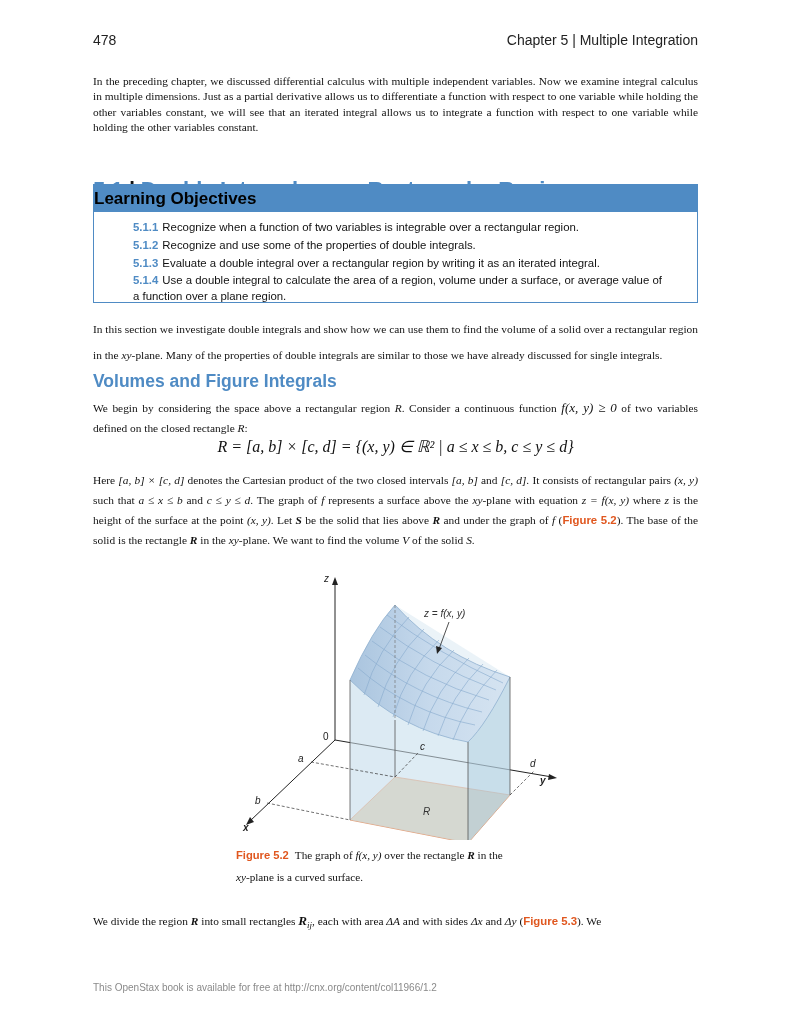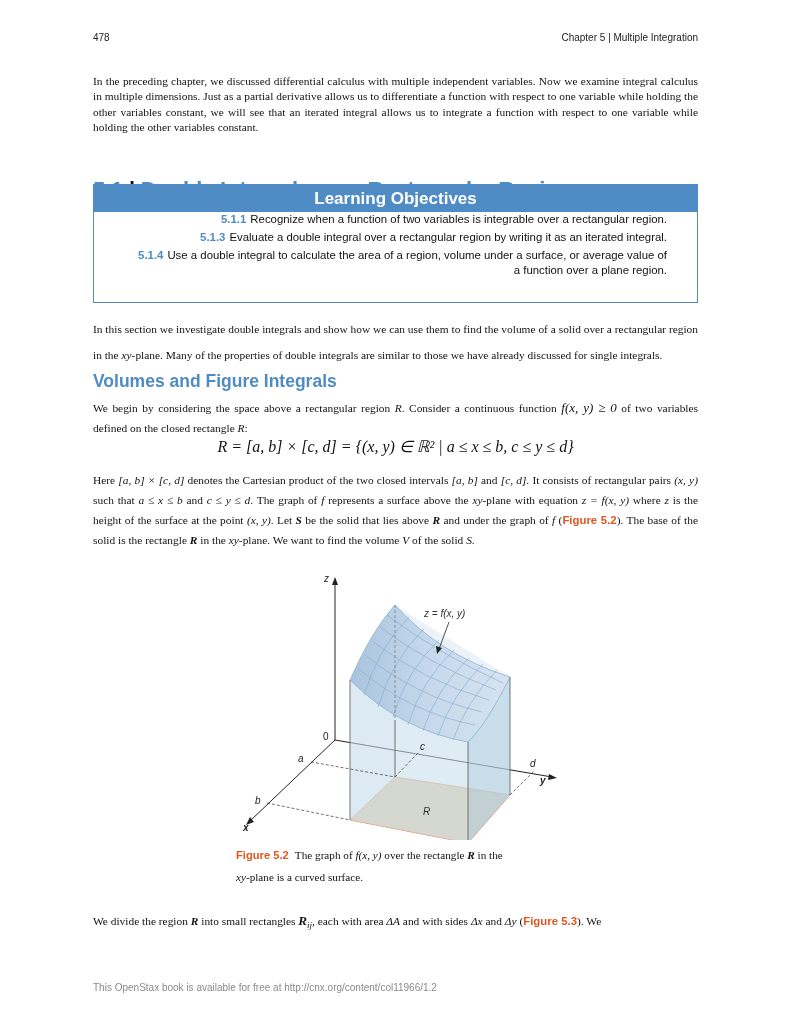--- a/index.html
+++ b/index.html
@@ -1,25 +1,25 @@
 <!DOCTYPE html>
 <html><head>
 <meta charset="utf-8">
 <style>
   html, body { margin:0; padding:0; background:#fff; }
   body { width:791px; height:1024px; position:relative; overflow:hidden; font-family:"Liberation Serif", serif; color:#111; }
   .abs { position:absolute; }
-  .hdr { font-family:"Liberation Sans", sans-serif; font-size:10px; color:#222; top:32px; }
+  .hdr { font-family:"Liberation Sans", sans-serif; font-size:14px; color:#222; top:32px; }
   .para { left:93px; width:605px; font-size:11.4px; line-height:15.3px; text-align:justify; }
   .para.loose { line-height:20px; }
   .sec-title { left:93px; top:145px; font-family:"Liberation Sans", sans-serif; font-weight:bold; font-size:22px; color:#4f8bc4; letter-spacing:-0.2px;margin-top:32px; }
   .sec-title .bar { color:#111; }
   .lo-box { left:93px; top:184px; width:603px; height:117px; border:1px solid #4f8bc4; }
-  .lo-head { height:27px; background:#4f8bc4; color:#ffffff; font-family:"Liberation Sans", sans-serif; font-weight:bold; font-size:17px; text-align:center; line-height:28px; }
-  .lo-list { padding:0 30px 0 39px; font-family:"Liberation Sans", sans-serif; font-size:11.4px; line-height:15.3px; color:#111;text-align:right; }
+  .lo-head { height:27px; background:#4f8bc4; color:#000000; font-family:"Liberation Sans", sans-serif; font-weight:bold; font-size:17px; text-align:left; line-height:28px; }
+  .lo-list { padding:8px 30px 0 39px; font-family:"Liberation Sans", sans-serif; font-size:11.4px; line-height:15.3px; color:#111; }
   .lo-item { margin-bottom:2.5px; }
   .lo-num { color:#4f8bc4; font-weight:bold; margin-right:4px; }
   .sub-title { left:93px; top:371px; font-family:"Liberation Sans", sans-serif; font-weight:bold; font-size:17.5px; color:#4f8bc4; }
   .m { font-style:italic; }
   .mb { font-style:italic; font-weight:bold; }
   .ref { color:#e0571f; font-family:"Liberation Sans", sans-serif; font-weight:bold; }
   .eq { left:93px; width:605px; top:437px; text-align:center; font-size:16px; font-style:italic; }
   .caption { left:236px; top:844px; width:310px; font-size:11.2px; line-height:22px; }
   .caption .lbl { color:#e0571f; font-family:"Liberation Sans", sans-serif; font-weight:bold; margin-right:6px; }
   .footer { left:93px; top:982px; font-family:"Liberation Sans", sans-serif; font-size:10px; color:#8a8a8a; }
@@ -37,20 +37,21 @@
 <div class="abs sec-title">
   <span>5.1</span>
   <span class="bar">|</span>
   <span>Double Integrals over Rectangular Regions</span>
 </div>
 
 <div class="abs lo-box">
   <div class="lo-head">Learning Objectives</div>
   <div class="lo-list">
     <div class="lo-item"><span class="lo-num">5.1.1</span><span>Recognize when a function of two variables is integrable over a rectangular region.</span></div>
+    <div class="lo-item"><span class="lo-num">5.1.2</span><span>Recognize and use some of the properties of double integrals.</span></div>
     <div class="lo-item"><span class="lo-num">5.1.3</span><span>Evaluate a double integral over a rectangular region by writing it as an iterated integral.</span></div>
     <div class="lo-item"><span class="lo-num">5.1.4</span><span>Use a double integral to calculate the area of a region, volume under a surface, or average value of a function over a plane region.</span></div>
   </div>
 </div>
 
 <div class="abs para" style="top:316px; line-height:26px;"><span>In this section we investigate double integrals and show how we can use them to find the volume of a solid over a rectangular region in the </span><span class="m">xy</span><span>-plane. Many of the properties of double integrals are similar to those we have already discussed for single integrals.</span></div>
 
 <div class="abs sub-title">Volumes and Figure Integrals</div>
 
 <div class="abs para loose" style="top:398px;"><span>We begin by considering the space above a rectangular region </span><span class="m">R</span><span>. Consider a continuous function </span><span class="m" style="font-size:13px;">f(x, y) ≥ 0</span><span> of two variables defined on the closed rectangle </span><span class="m">R</span><span>:</span></div>

